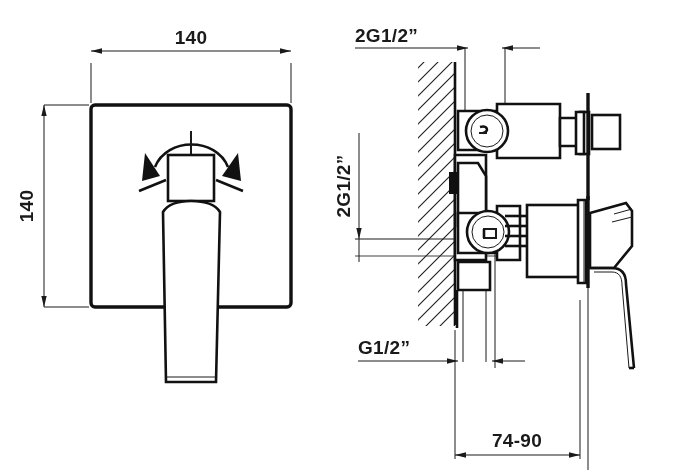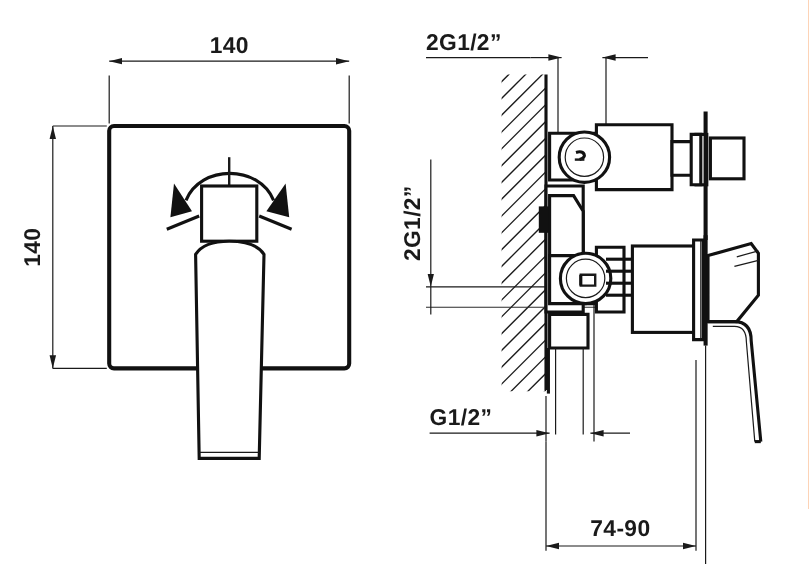--- a/index.html
+++ b/index.html
@@ -10,21 +10,21 @@
   body {
     width: 674px;
     height: 476px;
     overflow: hidden;
     font-family: "Liberation Sans", sans-serif;
   }
   #drawing-root {
     position: relative;
     width: 674px;
     height: 476px;
-    background: #f97316;
+    background: #22c55e;
   }
   svg.tech-drawing {
     display: block;
     width: 674px;
     height: 476px;
   }
   .dim-text {
     font-family: "Liberation Sans", sans-serif;
     font-size: 19px;
     fill: #1a1a1a;

